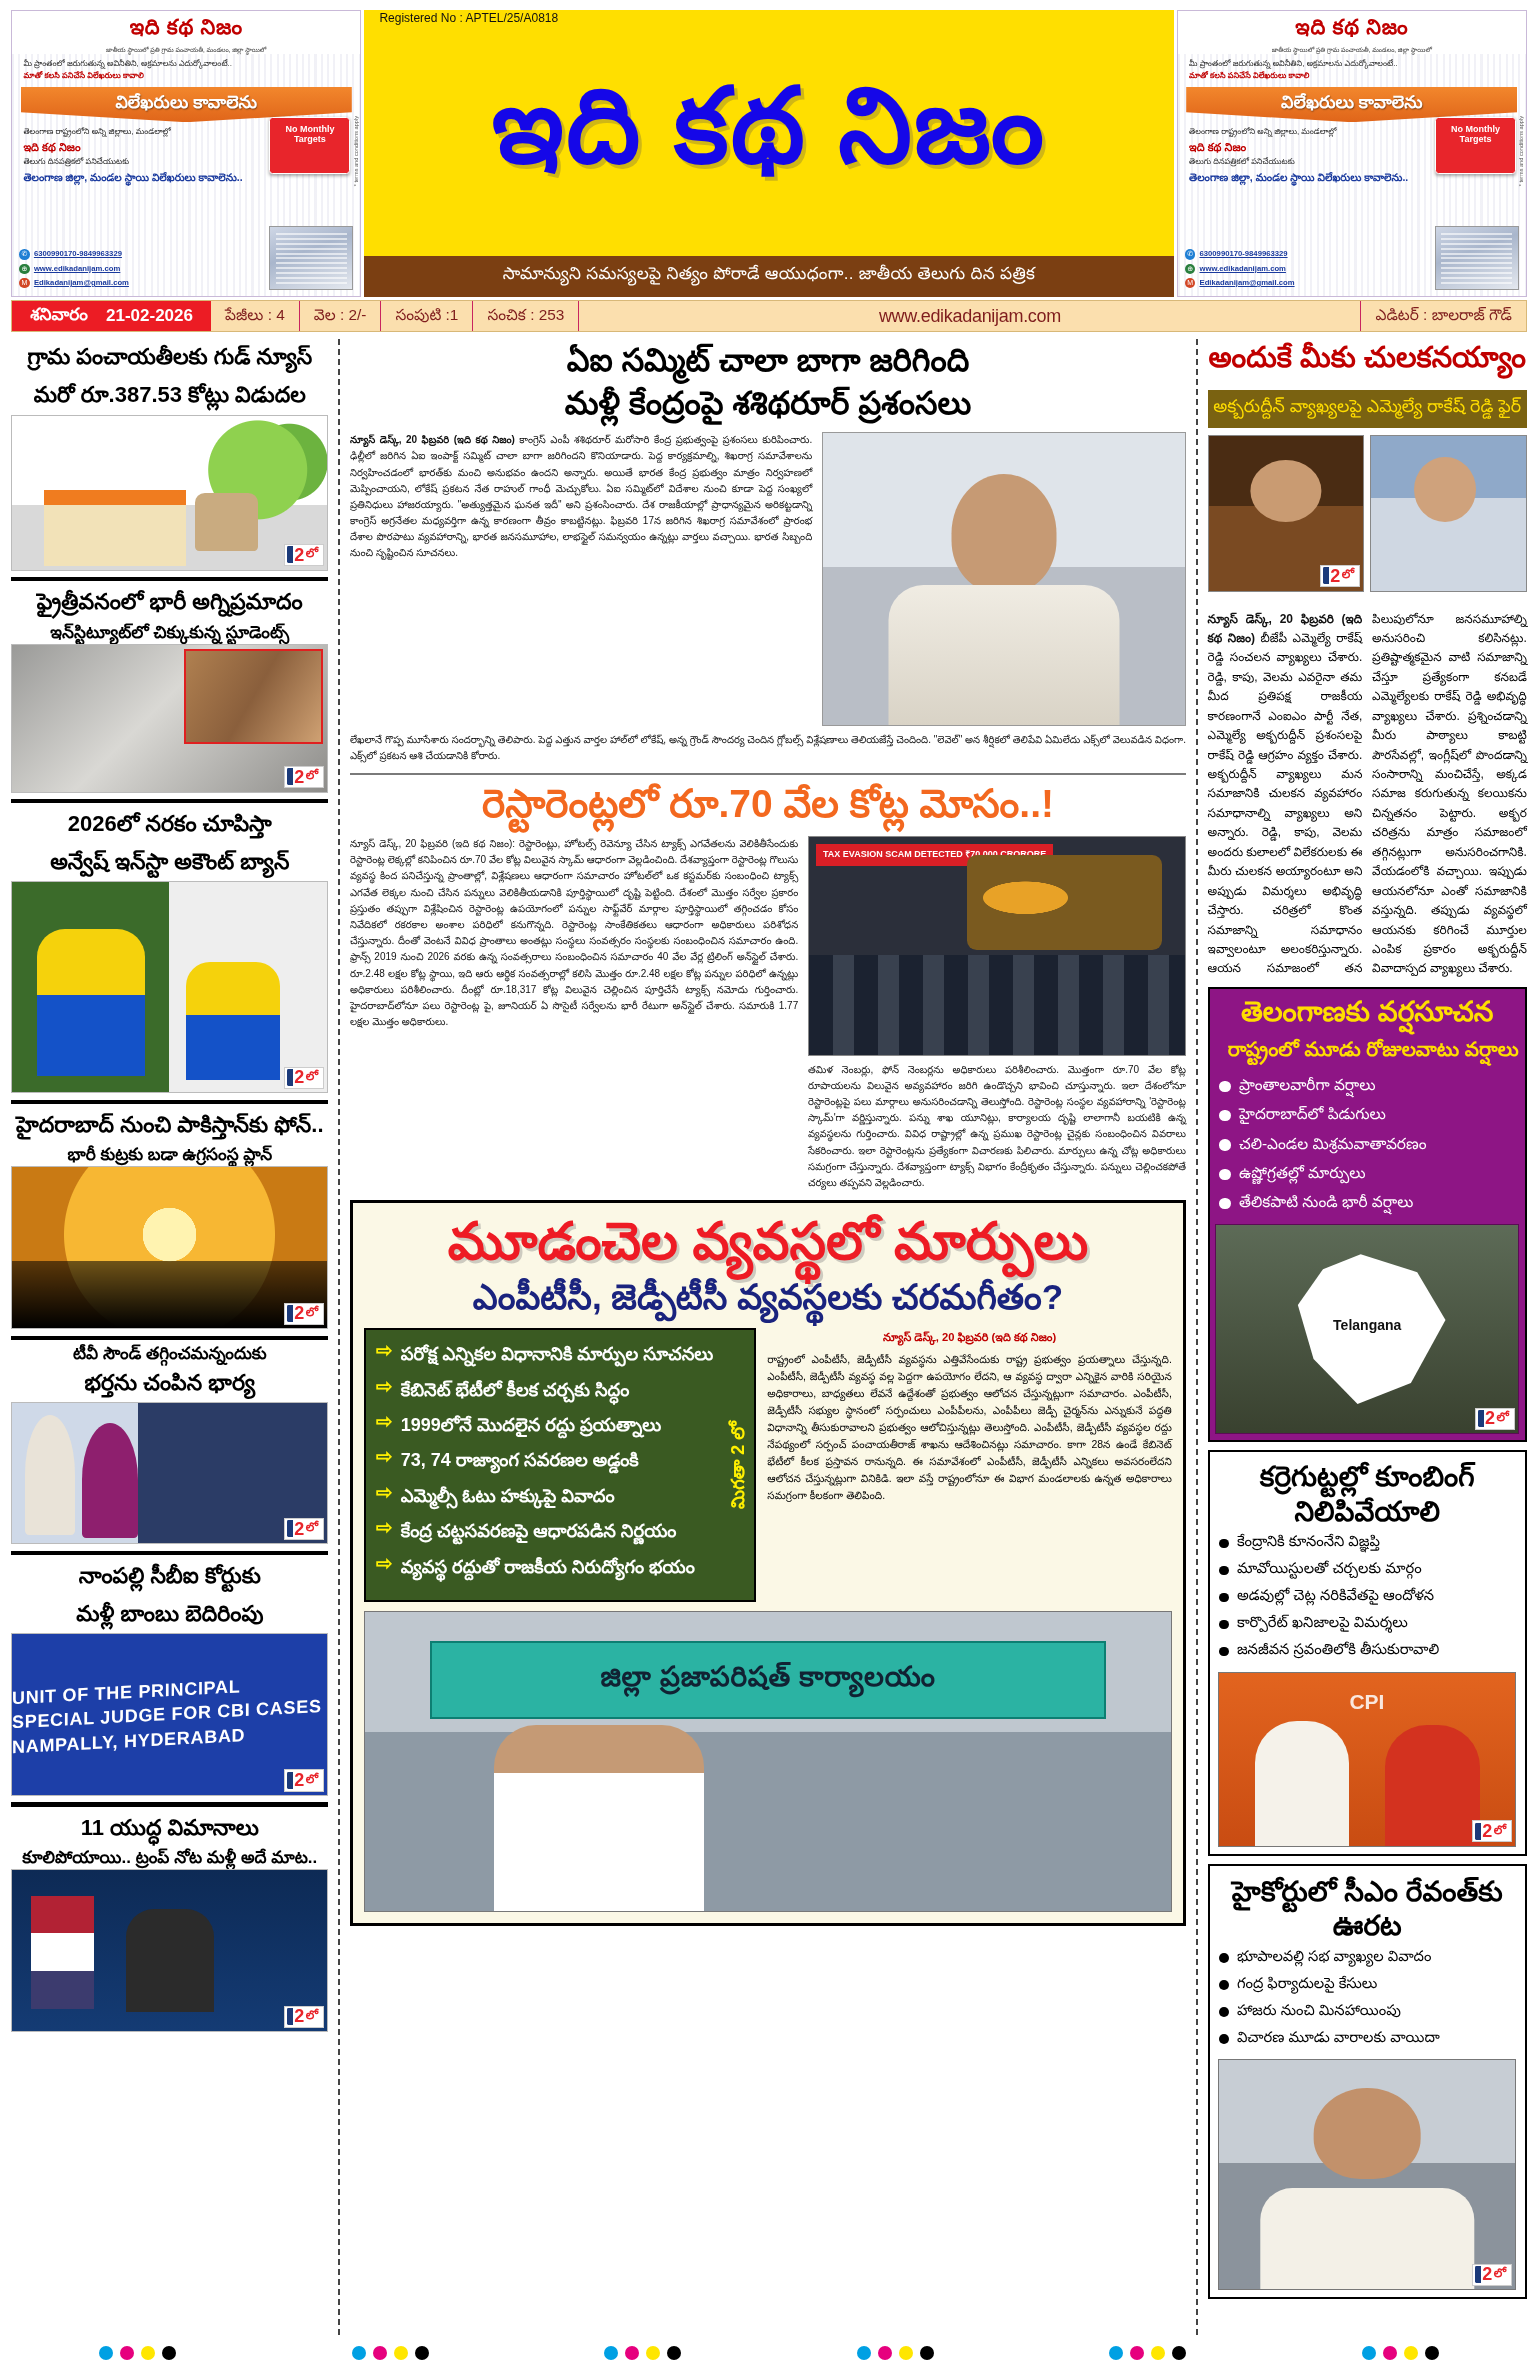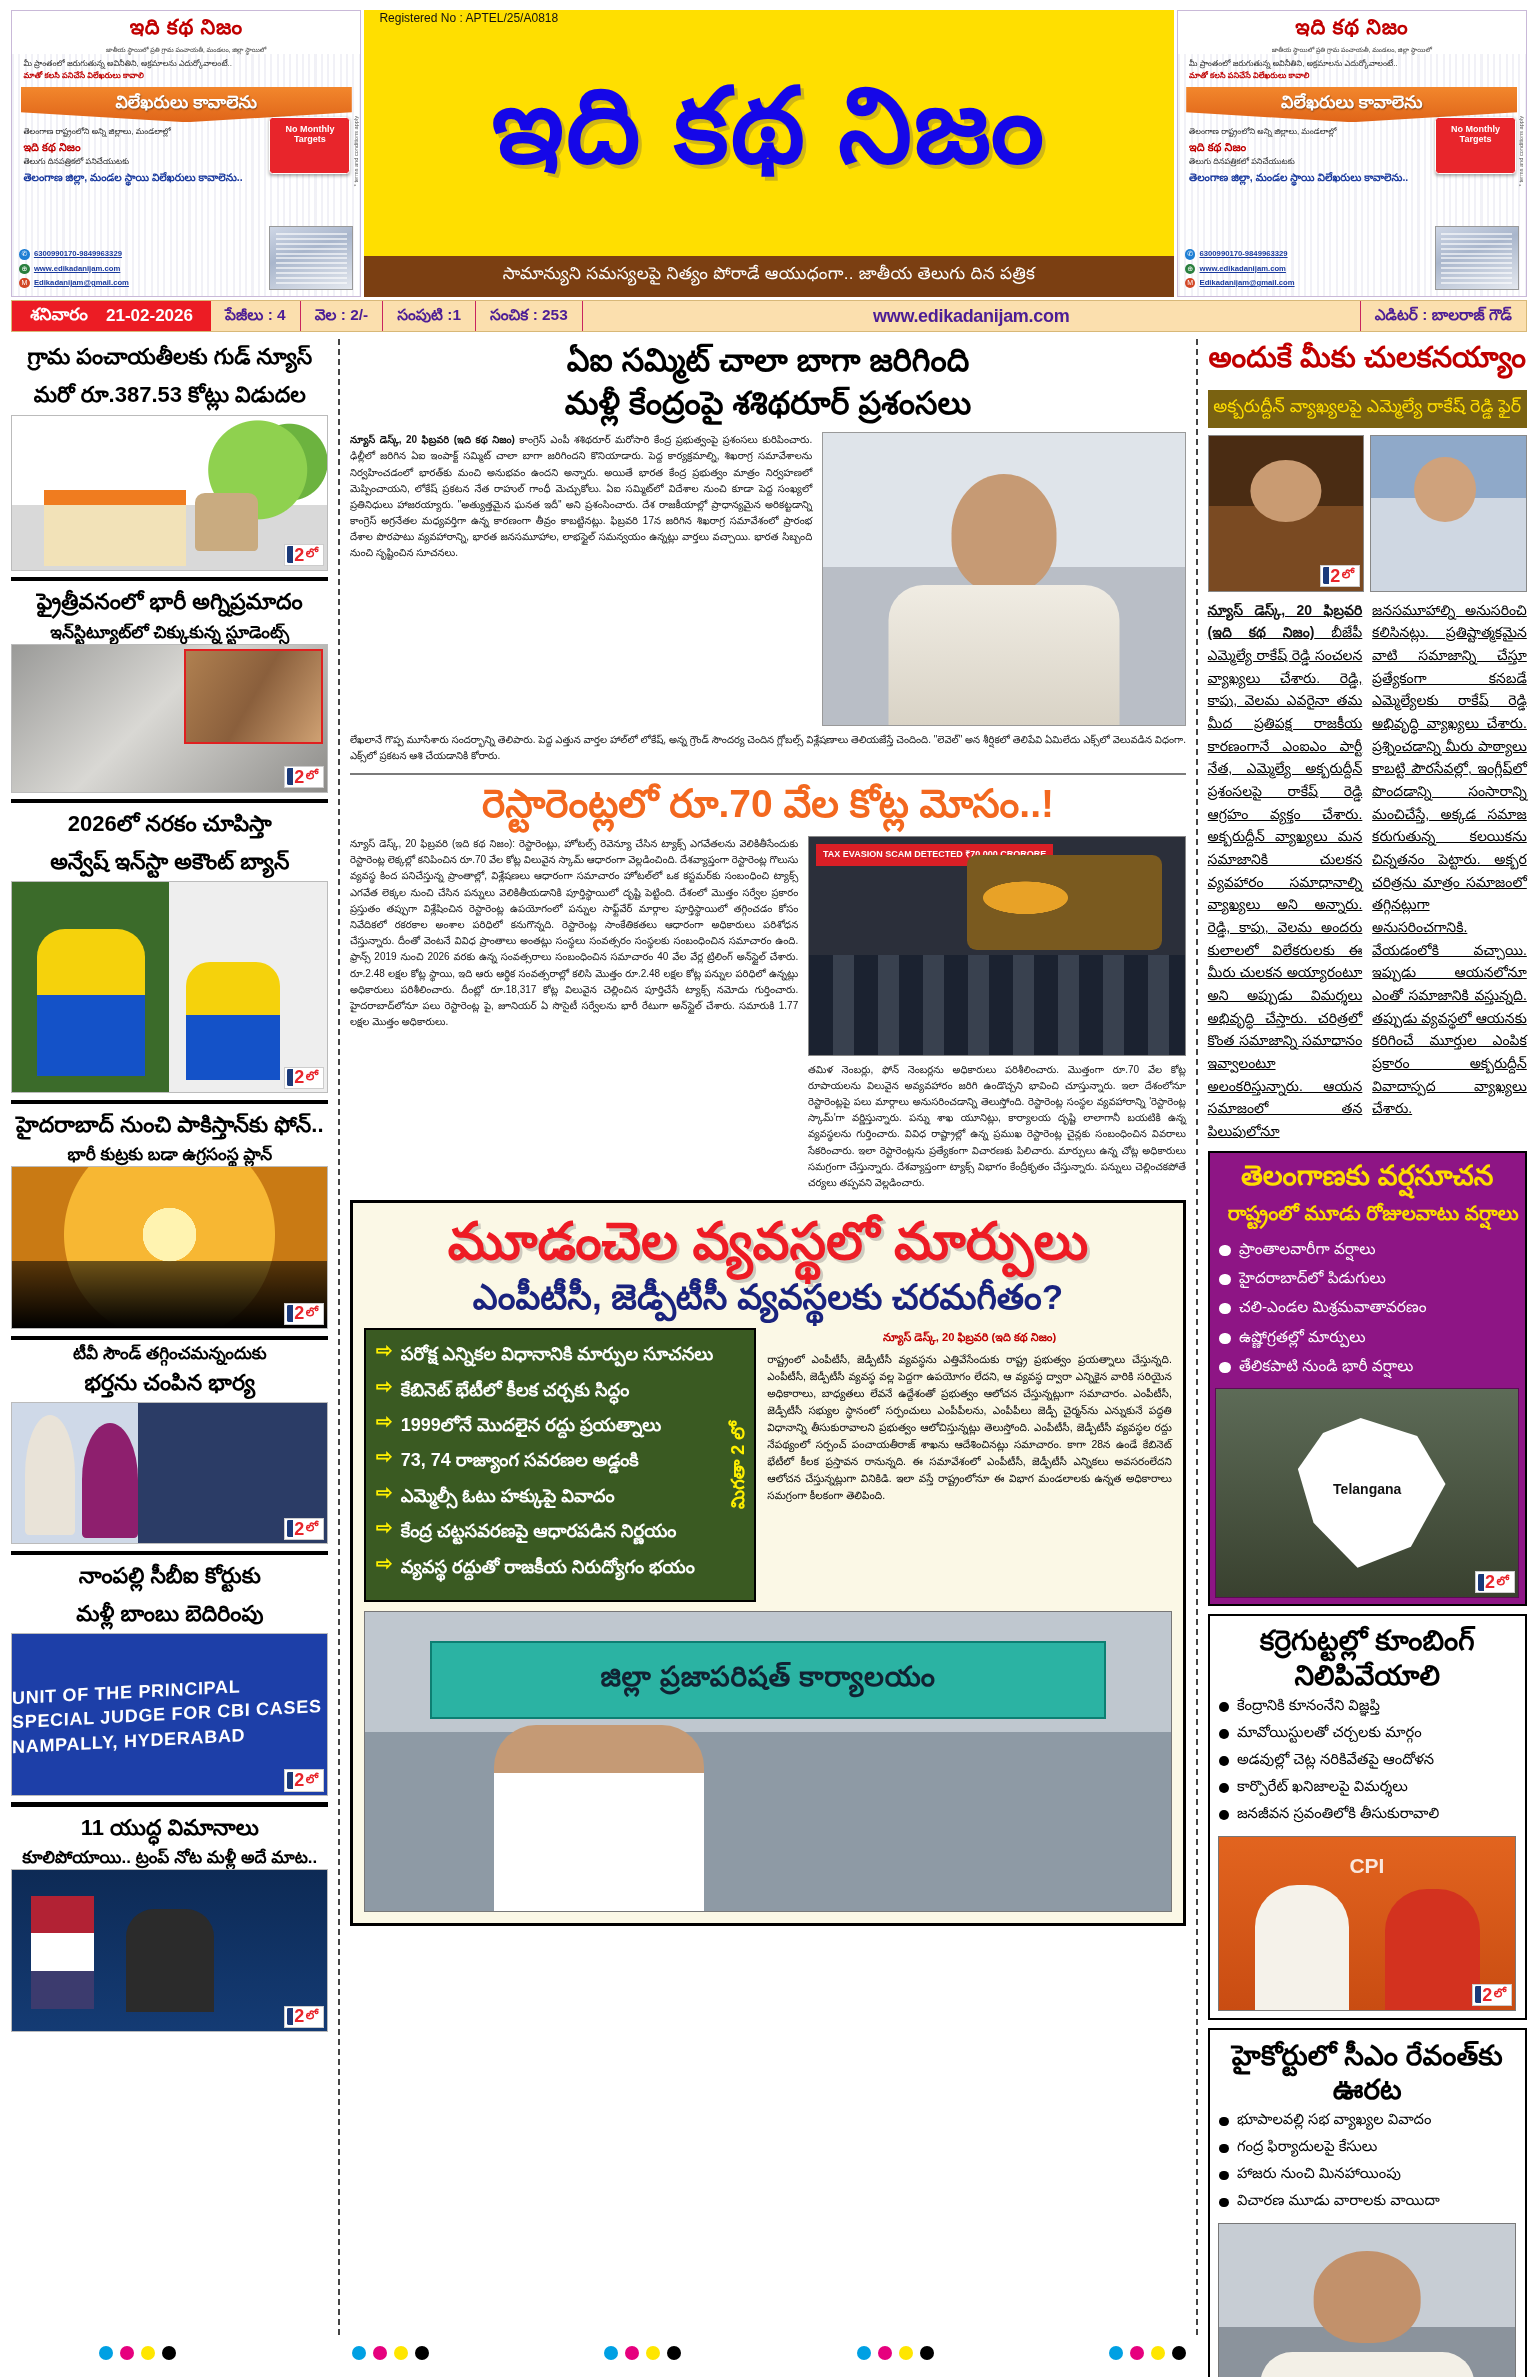--- a/index.html
+++ b/index.html
@@ -56,21 +56,21 @@
                 color:#1507e8; font-size:105px; font-weight:bold; letter-spacing:2.1px;
                 text-shadow: 3.5px 3.5px 0 rgba(120,110,60,.35); padding-top:12.6px; }
   .tagline { background:#7b3f12; color:#fff; font-size:17px; text-align:center;
              padding:8.4px 0 9.8px; letter-spacing:0.3px; }
 
   
   .infobar { display:flex; height:32px; margin-top:3.5px; border:0.7px solid #d8b878; }
   .ib-date { background:#ec1c24; color:#fff; font-weight:bold; font-size:17px;
              display:flex; align-items:center; gap:18px; padding:0 18px; }
   .ib-rest { flex:1; background:#fbdfae; display:flex; align-items:center; }
-  .ib-cell { padding:0 14px; font-size:15.4px; font-weight:bold; color:#4c1d95;
+  .ib-cell { padding:0 14px; font-size:15.4px; font-weight:normal; color:#7f1d1d;
              border-right:1.4px solid #c9245f; height:100%; display:flex; align-items:center; }
   .ib-cell.nb { border-right:none; }
   .ib-cell.url { font-size:18px; letter-spacing:-0.3px; }
   .ib-cell.grow { flex:1; justify-content:center; }
 
   
   .content { display:flex; margin-top:7px; gap:0; height:1996px; }
   .col-left { width:329px; border-right:2.1px dashed #444; padding-right:9.8px; }
   .col-mid  { flex:1; padding:0 9.8px; border-right:2.1px dashed #444;}
   .col-right{ width:329px; padding-left:9.8px; }
@@ -175,21 +175,21 @@
   .rc-bar { background:#7a6211; color:#ffdd00; font-size:17.5px; font-weight:normal;
             text-align:center; padding:6.3px 4.2px 7.7px; margin-top:14px; }
   .rc-photos { display:flex; gap:5.6px; margin-top:7px; }
   .rc-photo { flex:1; height:157px; border:0.7px solid #888; position:relative; overflow:hidden;}
   .rc-p1 { background:linear-gradient(180deg,#4a2c13 0 45%,#7a4a22 45% 100%); }
   .rc-p1:before{content:"";position:absolute;left:50%;top:16%;width:46%;height:40%;transform:translateX(-50%);
      background:#c99b72;border-radius:50%;}
   .rc-p2 { background:linear-gradient(180deg,#8fa9c9 0 40%,#cfd7e2 40% 100%); }
   .rc-p2:before{content:"";position:absolute;left:48%;top:14%;width:40%;height:42%;transform:translateX(-50%);
      background:#cfa27c;border-radius:50%;}
-  .rc-text { font-size:14px; line-height:1.62; text-align:justify; margin-top:7px; column-count:2; column-gap:9.8px;text-decoration:underline;}
+  .rc-text { font-size:12px; line-height:1.62; text-align:justify; margin-top:18px; column-count:2; column-gap:9.8px;}
   .rc-text .dl { color:#111; font-weight:bold; }
 
   .weather-box { border:2.8px solid #000; background:#8e1585; margin-top:8.4px; }
   .wb-title { color:#ffdd00; font-size:28px; font-weight:bold; text-align:center; padding:7px 4.2px 0; }
   .wb-sub { color:#ffdd00; font-size:20px; font-weight:bold; text-align:center; padding:2.8px 4.2px 5.6px;margin-left:12px; }
   .weather-box li { list-style:none; color:#fff; font-size:15.4px; display:flex; gap:8.4px;
      align-items:center; padding:4.2px 9.8px; }
   .wdot { width:11.2px; height:11.2px; border-radius:50%; background:#fff; flex:none; }
   .wmap { height:210px; margin:5.6px; border:0.7px solid #5a0c54; position:relative; overflow:hidden;
      background:linear-gradient(180deg,#5d6b57,#39412f); }

